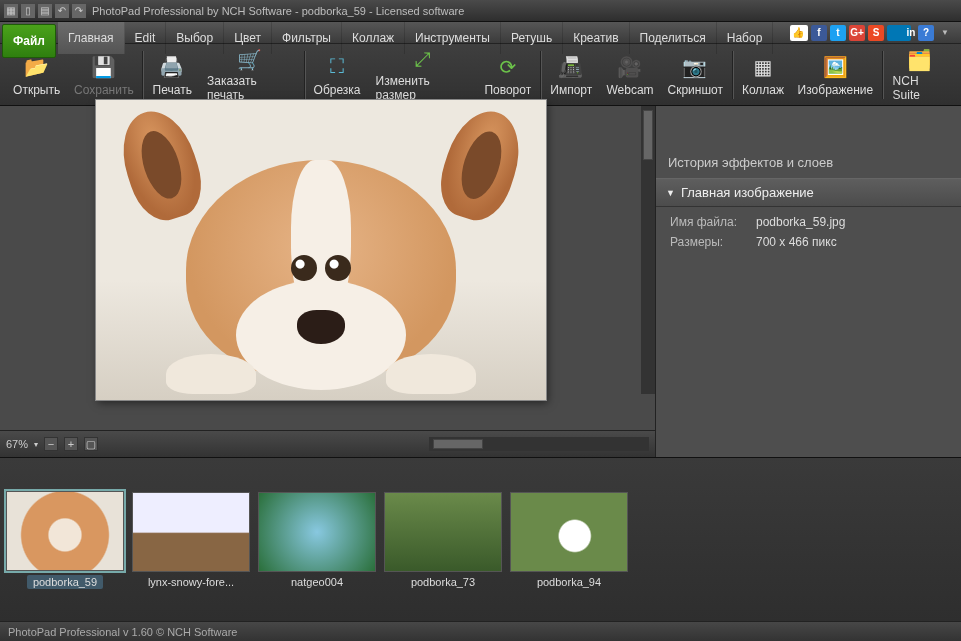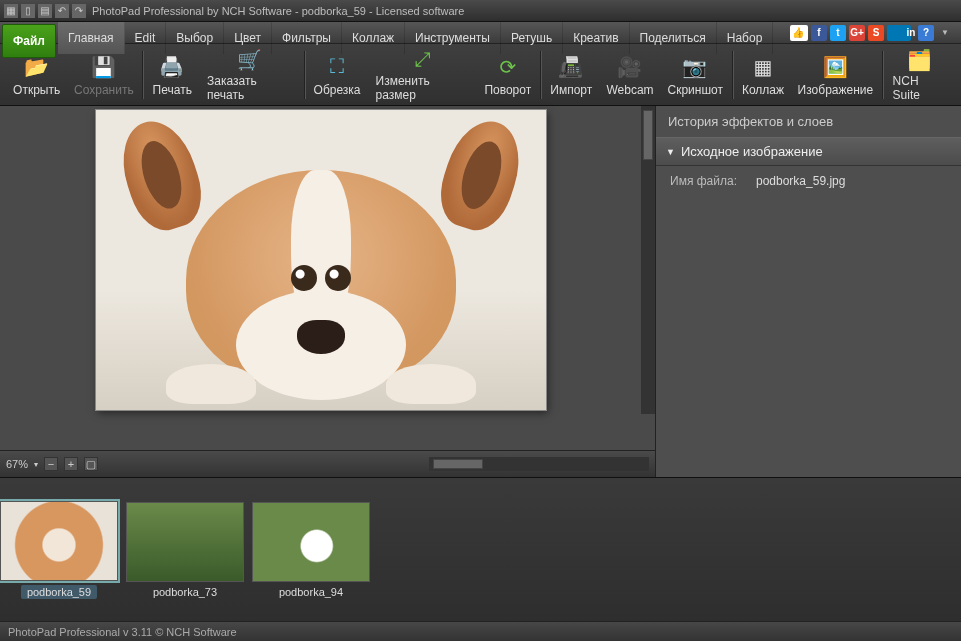--- a/index.html
+++ b/index.html
@@ -24,27 +24,27 @@
   .toolbar .sep { width:1px; height:48px; background:#222; margin:0 2px; box-shadow:1px 0 0 #555;}
   .workarea { flex:1; display:flex; min-height:0;}
   .canvas-zone { flex:1; display:flex; flex-direction:column; background:#4a4a4a; min-width:0;}
   .canvas { flex:1; display:flex; align-items:center; justify-content:center; background:#4a4a4a; padding:16px;}
   .photo-main { width:450px; height:300px; background:#e8e2d8; box-shadow:0 0 0 1px #888, 2px 3px 8px rgba(0,0,0,0.5); position:relative; overflow:hidden;}
   .statusbar { height:20px; background:linear-gradient(#4a4a4a,#333); display:flex; align-items:center; padding:13px 6px; gap:6px; color:#ccc; font-size:11px; border-top:1px solid #222;margin-top:36px;}
   .statusbar .zoom-btn { width:14px; height:14px; background:#555; display:flex; align-items:center; justify-content:center; font-size:11px; cursor:pointer; border:1px solid #333;}
   .hscroll { height:14px; background:#333; margin-left:auto; width:220px; display:flex; align-items:center;}
   .hscroll .thumb { height:10px; background:#666; width:50px; margin-left:4px; border:1px solid #444;}
   .side { width:306px; background:#4e4e4e; border-left:1px solid #222; display:flex; flex-direction:column;}
-  .side .panel-title { padding:8px 12px; font-size:13px; color:#ccc; background:#4e4e4e;}
+  .side .panel-title { padding:8px 12px; font-size:13px; color:#ccc; background:#4e4e4e;margin-top:41px;}
   .side .section-head { background:linear-gradient(#5e5e5e,#4c4c4c); padding:6px 10px; font-size:13px; color:#eee; display:flex; align-items:center; gap:6px; border-top:1px solid #666; border-bottom:1px solid #333;}
   .side .section-head .tri { font-size:9px;}
   .side .props { padding:8px 14px; font-size:12px; color:#ddd;}
   .side .props .row { display:flex; margin-bottom:6px;}
   .side .props .lab { width:86px; color:#bbb;}
-  .filmstrip { height:144px; background:linear-gradient(#3a3a3a,#2e2e2e); border-top:1px solid #111; display:flex; align-items:center; padding:0; gap:8px; overflow:hidden;}
+  .filmstrip { height:164px; background:linear-gradient(#3a3a3a,#2e2e2e); border-top:1px solid #111; display:flex; align-items:center; padding:6px; gap:8px; overflow:hidden;}
   .thumbwrap { display:flex; flex-direction:column; align-items:center; position:relative;}
   .thumb-img { width:118px; height:80px; background:#222; border:1px solid #555; position:relative; overflow:hidden;}
   .thumbwrap.sel .thumb-img { outline:2px solid #7aa; }
   .thumbwrap .close { position:absolute; top:-3px; right:2px; color:#99c6e0; font-size:13px; cursor:pointer; text-shadow:0 0 2px #000;}
   .thumbwrap .cap { font-size:11px; color:#ddd; margin-top:4px; max-width:118px; white-space:nowrap; overflow:hidden; text-overflow:ellipsis;}
   .thumbwrap.sel .cap { background:#415a6a; padding:1px 6px; border-radius:2px;}
   .footer { height:20px; background:linear-gradient(#474747,#333); color:#aaa; font-size:11px; display:flex; align-items:center; padding:0 8px; border-top:1px solid #222;}
   
   .puppy-bg{position:absolute;inset:0;background:linear-gradient(#ede8df 60%,#d6cfc3);}
   .ear{position:absolute;width:70px;height:110px;background:radial-gradient(ellipse at 50% 30%,#d99760,#b06a3a 70%);border-radius:50% 50% 40% 40%;}
@@ -197,50 +197,68 @@
       <div class="hscroll">
           <div class="thumb"></div>
         </div>
     </div>
   </div>
 
   <div class="side">
     <div class="panel-title">История эффектов и слоев</div>
     <div class="section-head">
       <span class="tri">▼</span>
-      <span>Исходное изображение</span>
+      <span>Главная изображение</span>
     </div>
     <div class="props">
       <div class="row">
           <span class="lab">Имя файла:</span>
           <span>podborka_59.jpg</span>
         </div>
+      <div class="row">
+          <span class="lab">Размеры:</span>
+          <span>700 x 466 пикс</span>
+        </div>
     </div>
   </div>
 </div>
 
 <div class="filmstrip">
   <div class="thumbwrap sel">
     <span class="close">×</span>
     <div class="thumb-img">
         <div class="tfill" style="background:radial-gradient(circle at 50% 55%,#f2e6d8 22%,#d99760 24% 60%,#e8e2d8 62%);"></div>
       </div>
     <div class="cap">podborka_59</div>
   </div>
   <div class="thumbwrap">
     <span class="close">×</span>
     <div class="thumb-img">
+        <div class="tfill" style="background:linear-gradient(#eef 50%,#886644 52%);"></div>
+      </div>
+    <div class="cap">lynx-snowy-fore...</div>
+  </div>
+  <div class="thumbwrap">
+    <span class="close">×</span>
+    <div class="thumb-img">
+        <div class="tfill" style="background:radial-gradient(circle at 50% 50%,#88c8e0,#2a6f3a);"></div>
+      </div>
+    <div class="cap">natgeo004</div>
+  </div>
+  <div class="thumbwrap">
+    <span class="close">×</span>
+    <div class="thumb-img">
         <div class="tfill" style="background:linear-gradient(#6a8a4a,#3a5a2a);"></div>
       </div>
     <div class="cap">podborka_73</div>
   </div>
   <div class="thumbwrap">
     <span class="close">×</span>
     <div class="thumb-img">
         <div class="tfill" style="background:radial-gradient(circle at 55% 55%,#fff 0 20%,#6a8a4a 22%);"></div>
       </div>
     <div class="cap">podborka_94</div>
   </div>
 </div>
 
 <div class="footer">
-  <span>PhotoPad Professional v 3.11 © NCH Software</span>
+  <span>PhotoPad Professional v 1.60 © NCH Software</span>
 </div>
 
 </body></html>

